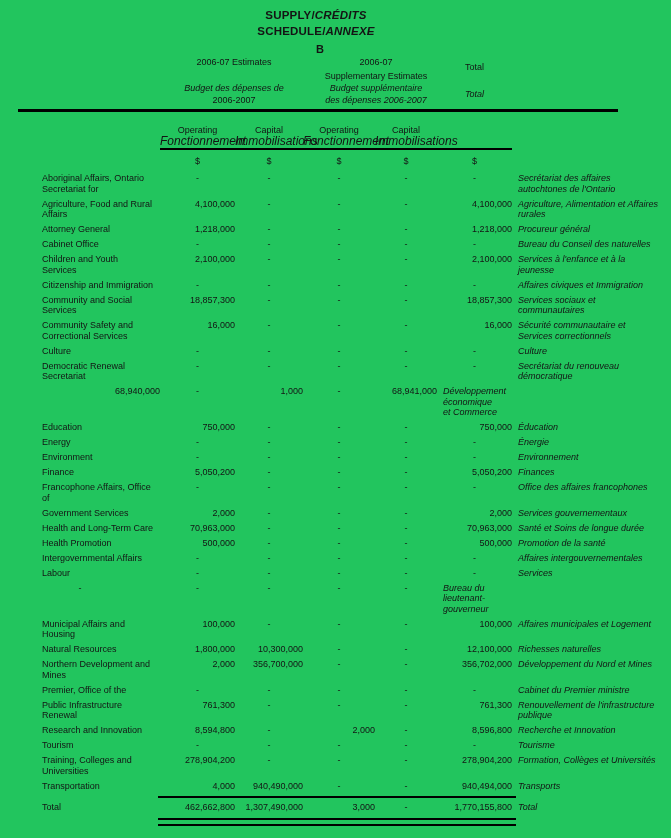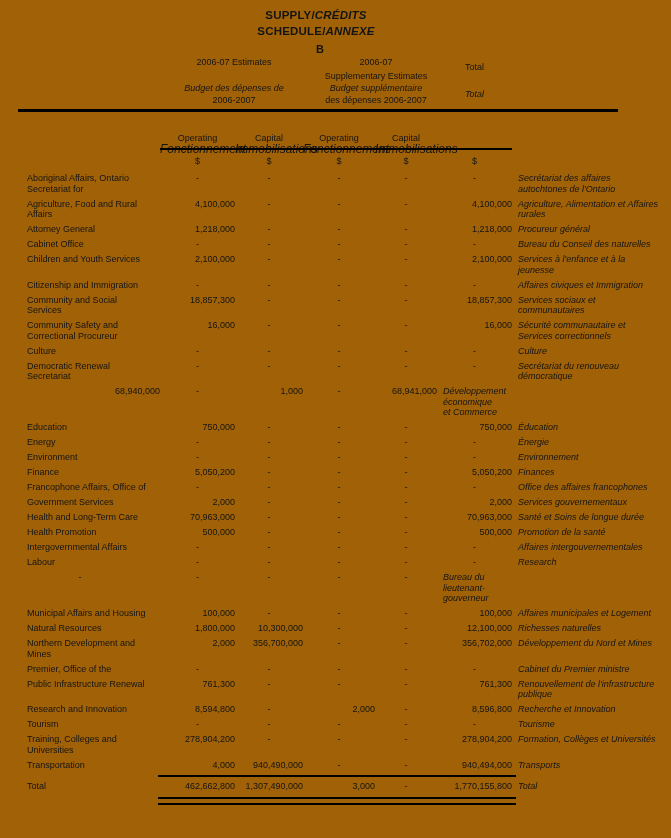--- a/index.html
+++ b/index.html
@@ -1,54 +1,54 @@
 <!DOCTYPE html>
 <html><head>
 <meta charset="utf-8">
 <style>
   html,body { margin:0; padding:0; background:#e8e8e8; }
   .page {
     position:relative; width:671px; height:838px; margin:0 auto;
-    background:#a16207; color:#141414;
+    background:#22c55e; color:#141414;
     font-family:"Liberation Sans","DejaVu Sans",sans-serif;
     font-size:9px; overflow:hidden;
   }
   
   .title-block { position:absolute; top:7px; left:0; width:632px; text-align:center; }
   .title-line { font-size:11.5px; font-weight:bold; line-height:16px; letter-spacing:0.2px; }
   .title-line .it { font-style:italic; }
   .section-letter { position:absolute; top:43px; left:0; width:640px; text-align:center;
                     font-size:11px; font-weight:bold; }
   
   .grp { position:absolute; text-align:center; line-height:12px; }
   .est-en  { top:56px; left:158px; width:152px; }
   .est-fr1 { top:82px; left:158px; width:152px; font-style:italic; }
   .est-fr2 { top:94px; left:158px; width:152px; }
   .sup-en1 { top:56px; left:303px; width:146px; }
   .sup-en2 { top:70px; left:303px; width:146px; }
   .sup-fr1 { top:82px; left:303px; width:146px; font-style:italic; }
-  .sup-fr2 { top:94px; left:303px; width:146px; }
+  .sup-fr2 { top:94px; left:303px; width:146px; font-style:italic; }
   .tot-en  { top:61px; left:437px; width:75px; }
   .tot-fr  { top:88px; left:437px; width:75px; font-style:italic; }
   
   .rule-thick { position:absolute; top:109px; left:18px; width:600px; height:3px; background:#000; }
   .rule-sub   { position:absolute; top:148px; left:160px; width:352px; height:2px; background:#000; }
   
   .cols-grid { display:grid; grid-template-columns:160px 75px 68px 72px 62px 75px auto; }
-  .subhead-row { position:absolute; top:132px; left:0; width:671px; }
+  .subhead-row { position:absolute; top:124px; left:0; width:671px; }
   .subhead-cell { text-align:center; }
   .subhead-en { line-height:12px; }
   .subhead-fr { font-style:italic; font-size:12px; line-height:11px; }
   .currency-row { position:absolute; top:156px; left:0; width:671px; }
   .currency-cell { text-align:center; font-size:9px; }
   
   .table-area { position:absolute; top:171px; left:0; width:671px; }
   .trow { display:grid; grid-template-columns:160px 75px 68px 72px 62px 75px auto;
           padding:2px 0 2.5px 0; line-height:10.5px; }
-  .cell-en { padding-left:27px; padding-right:6px; }
+  .cell-en { padding-left:42px; padding-right:6px; }
   .cell-num { text-align:right; }
   .cell-num.dash { text-align:center; }
   .cell-fr { font-style:italic; padding-left:6px; padding-right:13px; }
   .rule-pretotal { margin:2px 0 2px 158px; width:358px; border-top:2.5px solid #000; }
   .rule-final { margin:3px 0 0 158px; width:358px; height:4px;
                 border-top:2px solid #000; border-bottom:2px solid #000; }
 </style>
 </head>
 <body>
 
@@ -165,21 +165,21 @@
         <div class="trow">
       <div class="cell-en">Community and Social Services</div>
       <div class="cell-num">18,857,300</div>
       <div class="cell-num dash">-</div>
       <div class="cell-num dash">-</div>
       <div class="cell-num dash">-</div>
       <div class="cell-num">18,857,300</div>
       <div class="cell-fr">Services sociaux et communautaires</div>
     </div>
         <div class="trow">
-      <div class="cell-en">Community Safety and Correctional Procureur</div>
+      <div class="cell-en">Community Safety and Correctional Services</div>
       <div class="cell-num">16,000</div>
       <div class="cell-num dash">-</div>
       <div class="cell-num dash">-</div>
       <div class="cell-num dash">-</div>
       <div class="cell-num">16,000</div>
       <div class="cell-fr">Sécurité communautaire et Services correctionnels</div>
     </div>
         <div class="trow">
       <div class="cell-en">Culture</div>
       <div class="cell-num dash">-</div>
@@ -287,21 +287,21 @@
       <div class="cell-num dash">-</div>
       <div class="cell-fr">Affaires intergouvernementales</div>
     </div>
         <div class="trow">
       <div class="cell-en">Labour</div>
       <div class="cell-num dash">-</div>
       <div class="cell-num dash">-</div>
       <div class="cell-num dash">-</div>
       <div class="cell-num dash">-</div>
       <div class="cell-num dash">-</div>
-      <div class="cell-fr">Research</div>
+      <div class="cell-fr">Services</div>
     </div>
         <div class="trow">
       <div class="cell-num dash">-</div>
       <div class="cell-num dash">-</div>
       <div class="cell-num dash">-</div>
       <div class="cell-num dash">-</div>
       <div class="cell-num dash">-</div>
       <div class="cell-fr">Bureau du lieutenant-gouverneur</div>
     </div>
         <div class="trow">

